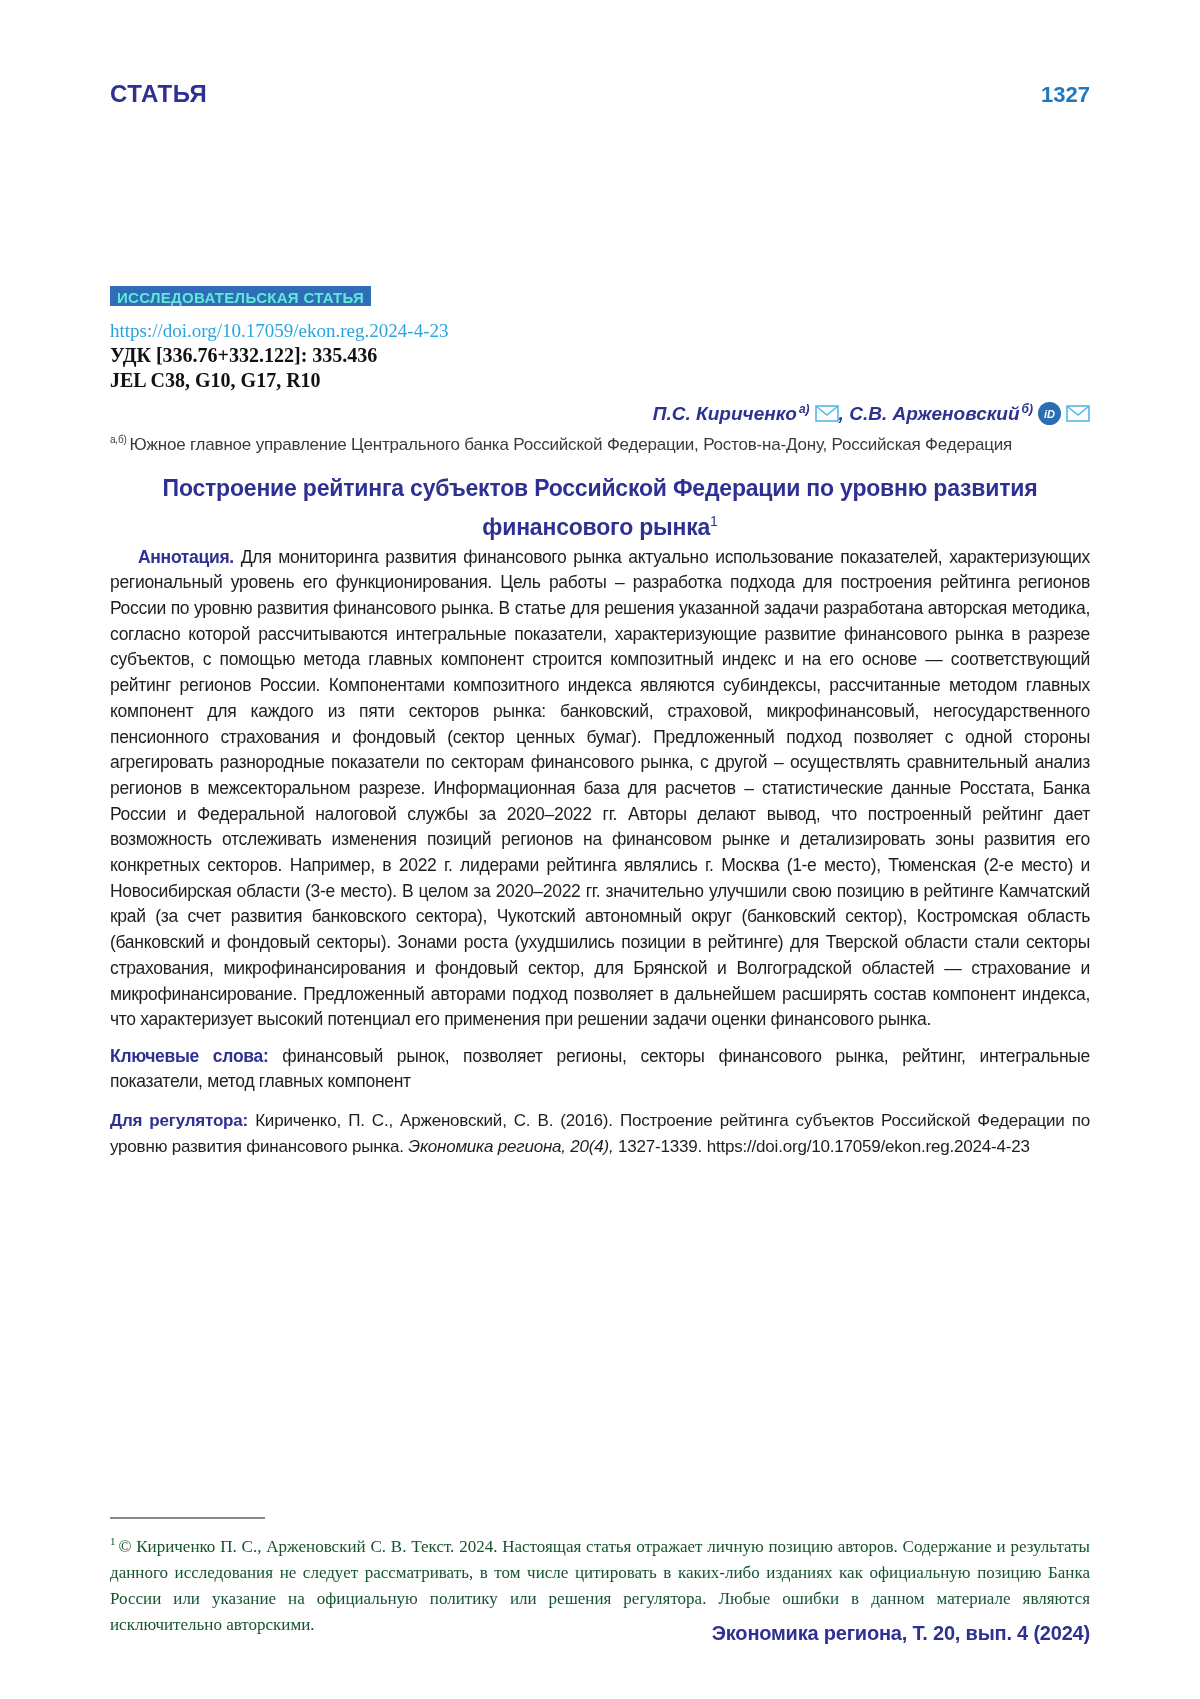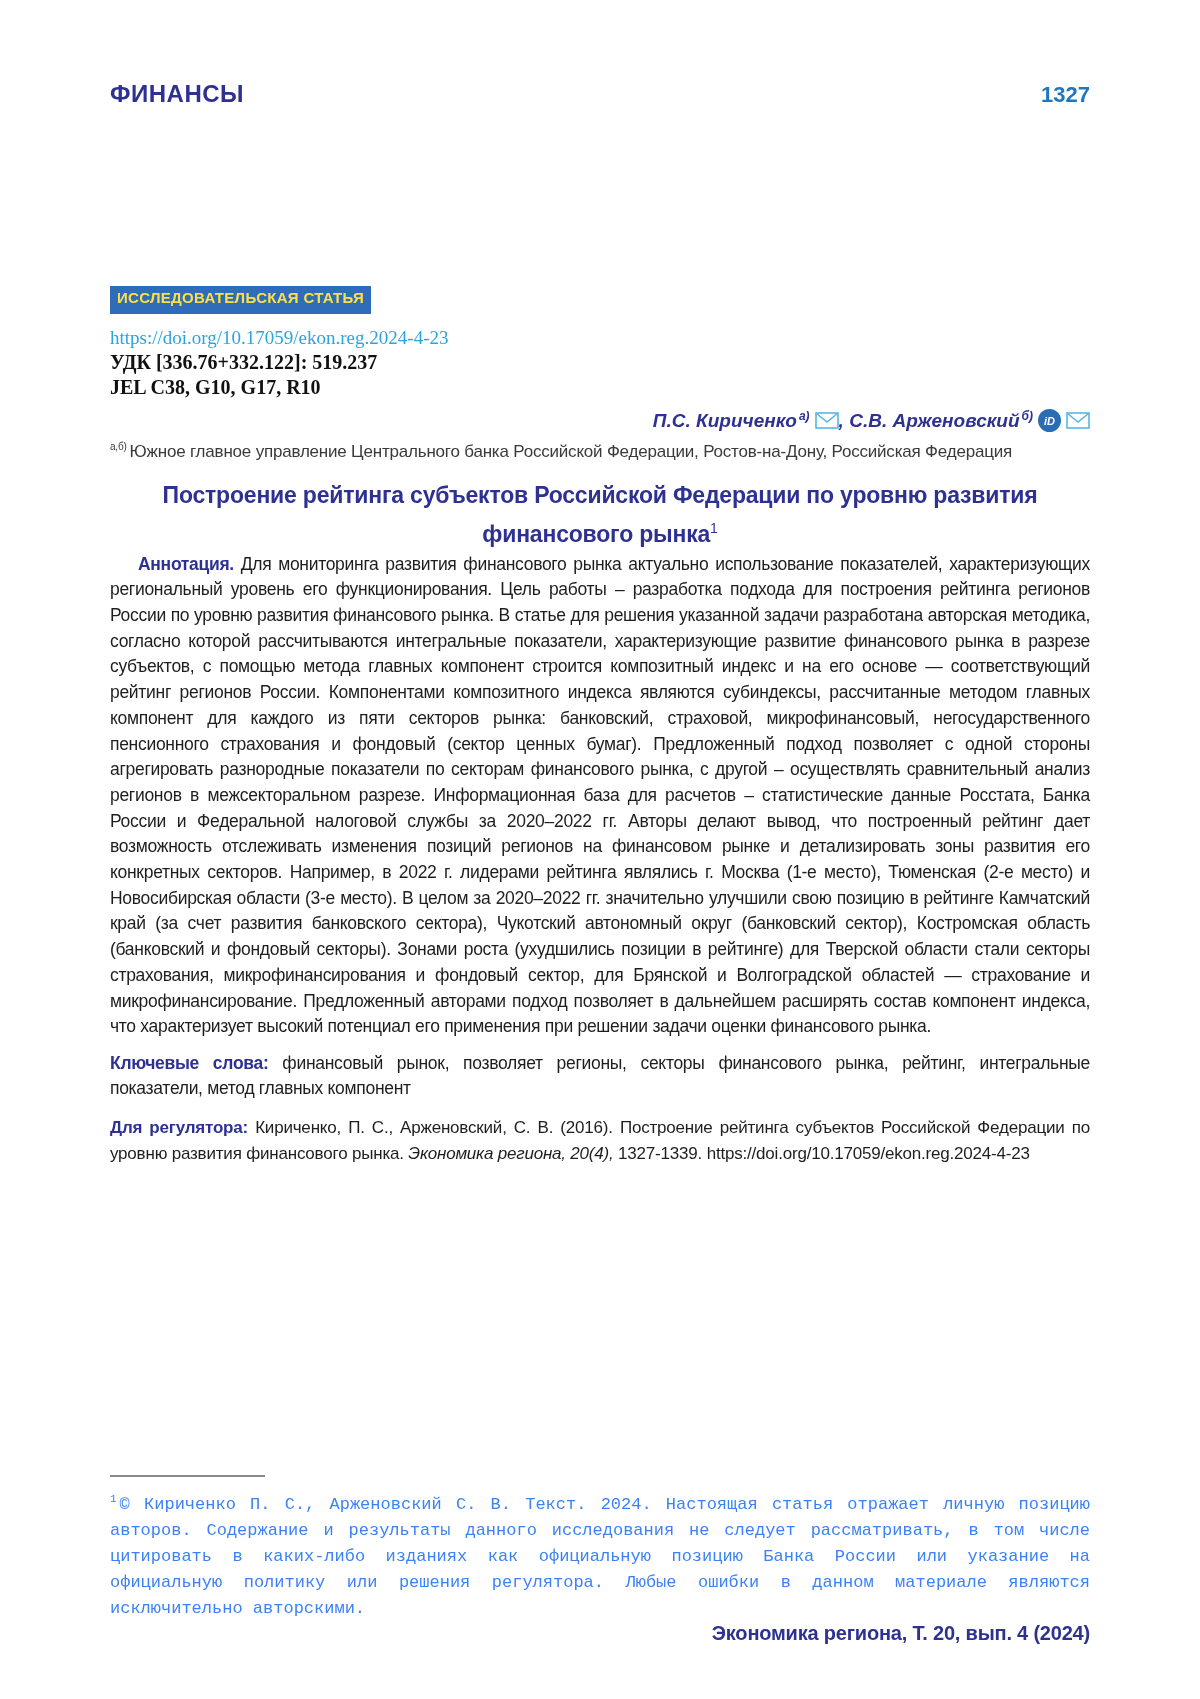--- a/index.html
+++ b/index.html
@@ -34,25 +34,25 @@
   }
   
   .content {
     position: absolute;
     top: 286px; left: 110px;
     width: 980px;
   }
   .article-type-badge {
     display: inline-block;
     background: #2f6db8;
-    color: #fde047;
+    color: #5eead4;
     font-size: 15px;
     font-weight: bold;
     letter-spacing: 0.3px;
-    padding: 3px 7px 8px 7px;
+    padding: 3px 7px 0 7px;
   }
   .doi-line {
     margin-top: 13px;
     font-family: "Liberation Serif", serif;
     font-weight: normal;
     font-size: 19px;
   }
   .doi-line a {
     color: #29a5de;
     text-decoration: none;
@@ -126,27 +126,27 @@
     font-size: 17px;
     letter-spacing: -0.2px;
     line-height: 25.5px;
     text-align: justify;
     color: #1e1e1e;
   }
   .citation-par .src-italic { font-style: italic; }
   
   .footnote {
     position: absolute;
-    top: 1475px; left: 110px;
+    top: 1517px; left: 110px;
     width: 980px;
-    font-family: Liberation Mono, monospace;
+    font-family: Liberation Serif, serif;
     font-size: 17px;
     line-height: 26px;
     text-align: justify;
-    color: #3b82f6;
+    color: #14532d;
   }
   .footnote-rule {
     width: 155px;
     border: none;
     border-top: 2px solid #8a8a8a;
     margin-bottom: 9px;
   }
   .footnote sup { font-size: 11px; margin-right: 3px; }
   
   .page-footer {
@@ -157,33 +157,33 @@
     letter-spacing: -0.2px;
     color: #2e3192;
   }
 </style>
 </head>
 <body>
 
 <div class="page">
 
   <div class="running-head">
-    <span class="journal-section">ФИНАНСЫ</span>
+    <span class="journal-section">СТАТЬЯ</span>
     <span class="page-number">1327</span>
   </div>
 
   <div class="content">
 
     <span class="article-type-badge">ИССЛЕДОВАТЕЛЬСКАЯ СТАТЬЯ</span>
 
     <div class="doi-line">
       <a href="#">https://doi.org/10.17059/ekon.reg.2024-4-23</a>
     </div>
 
-    <div class="udc-line">УДК [336.76+332.122]: 519.237</div>
+    <div class="udc-line">УДК [336.76+332.122]: 335.436</div>
     <div class="jel-line">JEL C38, G10, G17, R10</div>
 
     <div class="authors-line">
       <span>П.С. Кириченко</span><sup>а)</sup><span class="icon-inline"><svg width="24" height="17" viewBox="0 0 24 17">
             <rect x="1" y="1" width="22" height="15" fill="#ffffff" stroke="#56b7e6" stroke-width="1.6"></rect>
             <path d="M1.5 1.5 L12 10 L22.5 1.5" fill="none" stroke="#56b7e6" stroke-width="1.6"></path>
           </svg></span><span>, </span><span>С.В. Арженовский</span><sup>б)</sup><span class="icon-inline" style="vertical-align:-5px;"><svg width="23" height="23" viewBox="0 0 23 23">
             <circle cx="11.5" cy="11.5" r="11.5" fill="#2a6db5"></circle>
             <text x="11.5" y="15.5" text-anchor="middle" font-family="Liberation Sans, sans-serif" font-size="11" font-weight="bold" font-style="italic" fill="#ffffff">iD</text>
           </svg></span><span class="icon-inline"><svg width="24" height="17" viewBox="0 0 24 17">

